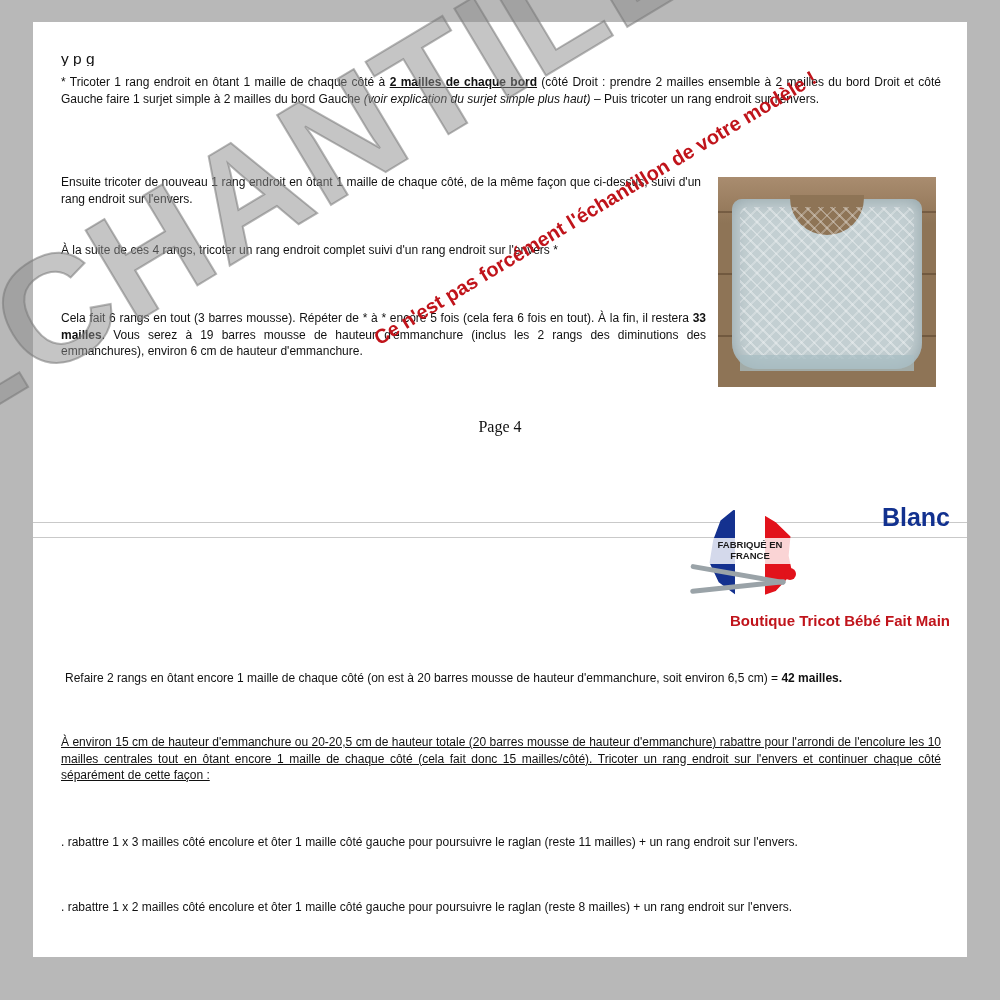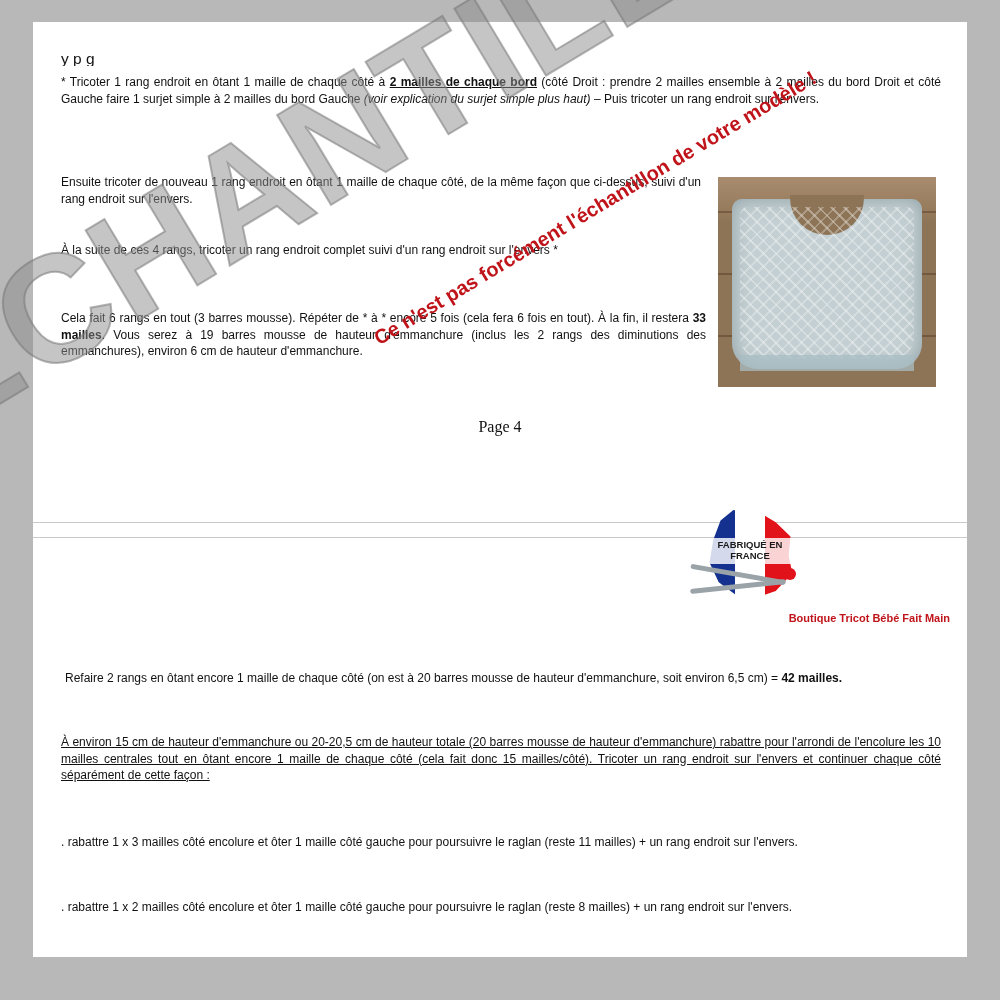--- a/index.html
+++ b/index.html
@@ -207,21 +207,21 @@
   }
   .logo .w1 { color: #12318f; }
   .logo .w2 { color: #12318f; }
   .logo .w3 { color: #12318f; }
   .logo .tagline {
     position: absolute;
     left: 0;
     top: 112px;
     width: 262px;
     text-align: right;
-    font-size: 11px;
+    font-size: 15px;
     font-weight: bold;
     color: #c0141b;
   }
 
   
   .wm {
     position: absolute;
     left: 30px;
     top: 195px;
     width: 800px;
@@ -308,20 +308,21 @@
             <div>FABRIQUÉ EN</div>
             <div>FRANCE</div>
           </div>
         </div>
         <div class="needles">
           <div class="n"></div>
           <div class="n"></div>
           <div class="ball"></div>
         </div>
         <div class="words">
+          <div class="w2">Blanc</div>
         </div>
         <div class="tagline">Boutique Tricot Bébé Fait Main</div>
       </div>
 
       <div class="para" style="left:32px; top:648px; width:880px;">
         Refaire 2 rangs en ôtant encore 1 maille de chaque côté (on est à 20 barres mousse de hauteur d'emmanchure, soit environ 6,5 cm) = <b>42 mailles.</b>
       </div>
 
       <div class="para" style="left:28px; top:712px; width:880px;text-decoration:underline;">
         À environ 15 cm de hauteur d'emmanchure ou 20-20,5 cm de hauteur totale (20 barres mousse de hauteur d'emmanchure) rabattre pour l'arrondi de l'encolure les 10 mailles centrales tout en ôtant encore 1 maille de chaque côté (cela fait donc 15 mailles/côté). Tricoter un rang endroit sur l'envers et continuer chaque côté séparément de cette façon :

